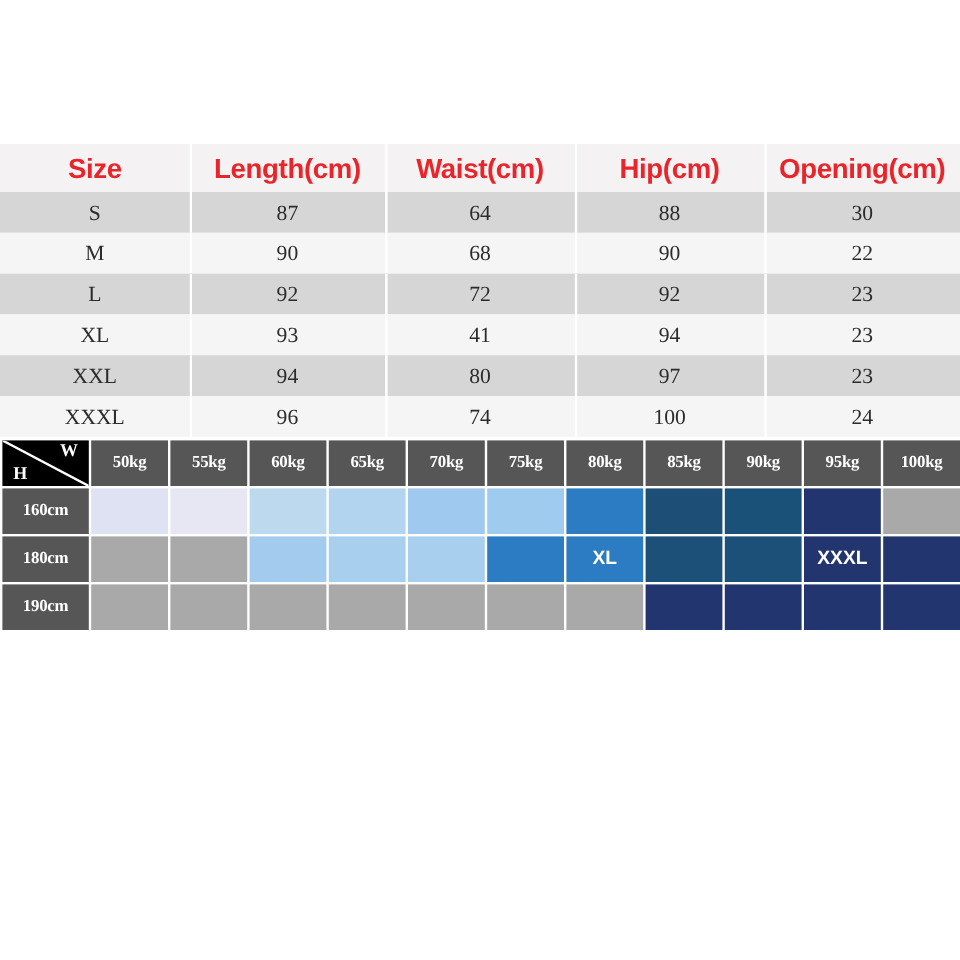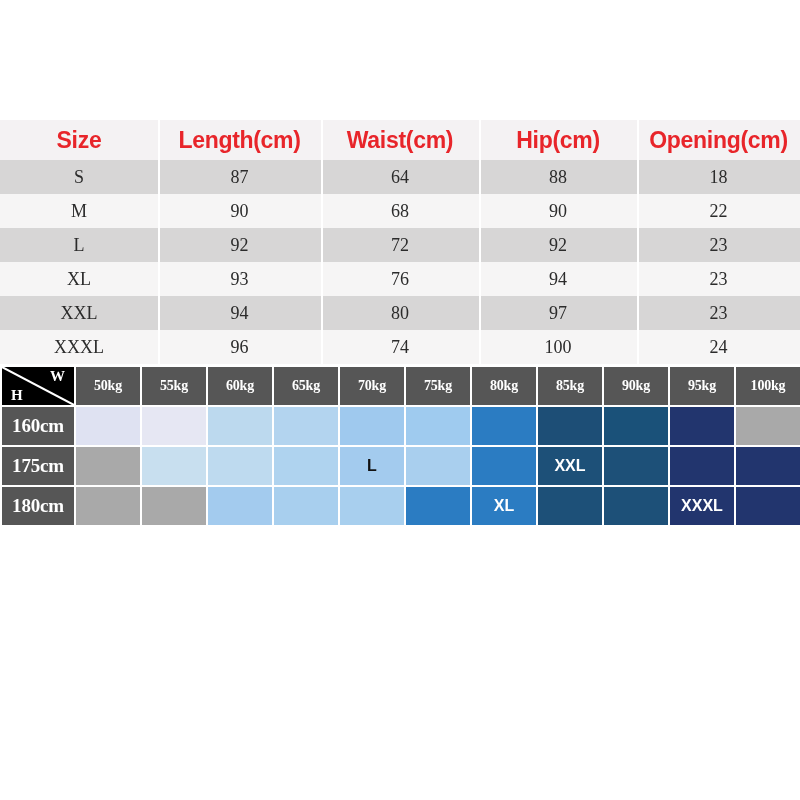--- a/index.html
+++ b/index.html
@@ -125,21 +125,21 @@
   }
 
   th.whead, th.hhead {
     background: #565656;
     color: #ffffff;
     font-size: 14px;
     font-weight: bold;
     font-family: "Liberation Serif", serif;
     letter-spacing: -0.2px;
   }
-  th.hhead { font-size: 19px; }
+  th.hhead { font-size: 14px; }
 
   td.cell {
     font-size: 16px;
     font-weight: bold;
     font-family: "Liberation Sans", sans-serif;
   }
   td.cell .mark {
     display: inline-block;
     line-height: 1;
   }
@@ -168,40 +168,40 @@
           <th>Hip(cm)</th>
           <th>Opening(cm)</th>
         </tr>
       </thead>
       <tbody id="spec-body">
           <tr class="rowA">
             <td>S</td>
             <td>87</td>
             <td>64</td>
             <td>88</td>
-            <td>18</td>
+            <td>30</td>
           </tr>
           <tr class="rowB">
             <td>M</td>
             <td>90</td>
             <td>68</td>
             <td>90</td>
             <td>22</td>
           </tr>
           <tr class="rowA">
             <td>L</td>
             <td>92</td>
             <td>72</td>
             <td>92</td>
             <td>23</td>
           </tr>
           <tr class="rowB">
             <td>XL</td>
             <td>93</td>
-            <td>76</td>
+            <td>41</td>
             <td>94</td>
             <td>23</td>
           </tr>
           <tr class="rowA">
             <td>XXL</td>
             <td>94</td>
             <td>80</td>
             <td>97</td>
             <td>23</td>
           </tr>
@@ -263,44 +263,44 @@
             <td class="cell light" style="background: rgb(179, 212, 239);"></td>
             <td class="cell light" style="background: rgb(159, 201, 238);"></td>
             <td class="cell light" style="background: rgb(159, 203, 239);"></td>
             <td class="cell dark" style="background: rgb(43, 124, 194);"></td>
             <td class="cell dark" style="background: rgb(29, 78, 118);"></td>
             <td class="cell dark" style="background: rgb(26, 81, 121);"></td>
             <td class="cell dark" style="background: rgb(34, 53, 110);"></td>
             <td class="cell light" style="background: rgb(169, 169, 169);"></td>
           </tr>
           <tr>
-            <th class="hhead">175cm</th>
-            <td class="cell light" style="background: rgb(169, 169, 169);"></td>
-            <td class="cell light" style="background: rgb(200, 223, 239);"></td>
-            <td class="cell light" style="background: rgb(190, 218, 239);"></td>
-            <td class="cell light" style="background: rgb(175, 211, 239);"></td>
-            <td class="cell light" style="background: rgb(163, 203, 238);"><span class="mark">L</span></td>
-            <td class="cell light" style="background: rgb(169, 207, 238);"></td>
-            <td class="cell dark" style="background: rgb(43, 124, 194);"></td>
-            <td class="cell dark" style="background: rgb(29, 80, 120);"><span class="mark">XXL</span></td>
-            <td class="cell dark" style="background: rgb(29, 80, 120);"></td>
-            <td class="cell dark" style="background: rgb(34, 53, 110);"></td>
-            <td class="cell dark" style="background: rgb(34, 53, 110);"></td>
-          </tr>
-          <tr>
             <th class="hhead">180cm</th>
             <td class="cell light" style="background: rgb(169, 169, 169);"></td>
             <td class="cell light" style="background: rgb(169, 169, 169);"></td>
             <td class="cell light" style="background: rgb(163, 203, 238);"></td>
             <td class="cell light" style="background: rgb(168, 207, 238);"></td>
             <td class="cell light" style="background: rgb(168, 207, 238);"></td>
             <td class="cell dark" style="background: rgb(43, 124, 194);"></td>
             <td class="cell dark" style="background: rgb(43, 124, 194);"><span class="mark">XL</span></td>
             <td class="cell dark" style="background: rgb(29, 80, 120);"></td>
             <td class="cell dark" style="background: rgb(29, 80, 120);"></td>
             <td class="cell dark" style="background: rgb(34, 53, 110);"><span class="mark">XXXL</span></td>
             <td class="cell dark" style="background: rgb(34, 53, 110);"></td>
           </tr>
+          <tr>
+            <th class="hhead">190cm</th>
+            <td class="cell light" style="background: rgb(169, 169, 169);"></td>
+            <td class="cell light" style="background: rgb(169, 169, 169);"></td>
+            <td class="cell light" style="background: rgb(169, 169, 169);"></td>
+            <td class="cell light" style="background: rgb(169, 169, 169);"></td>
+            <td class="cell light" style="background: rgb(169, 169, 169);"></td>
+            <td class="cell light" style="background: rgb(169, 169, 169);"></td>
+            <td class="cell light" style="background: rgb(169, 169, 169);"></td>
+            <td class="cell dark" style="background: rgb(34, 53, 110);"></td>
+            <td class="cell dark" style="background: rgb(34, 53, 110);"></td>
+            <td class="cell dark" style="background: rgb(34, 53, 110);"></td>
+            <td class="cell dark" style="background: rgb(34, 53, 110);"></td>
+          </tr>
         </tbody>
     </table>
   </div>
 
 </div>
 
 </body></html>

